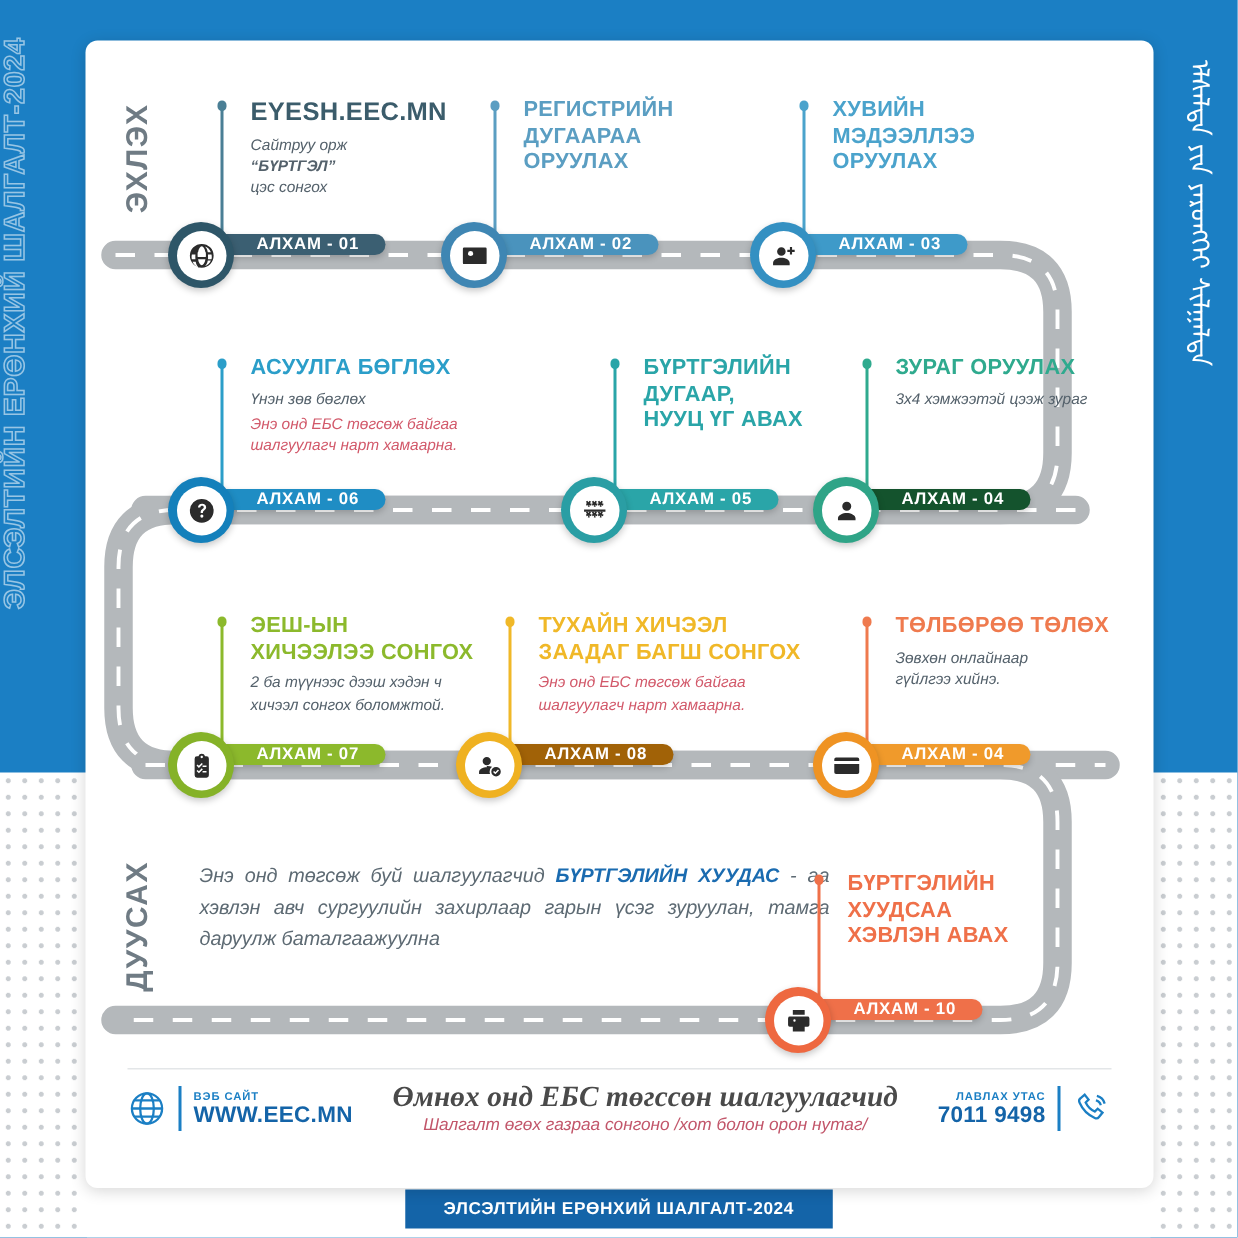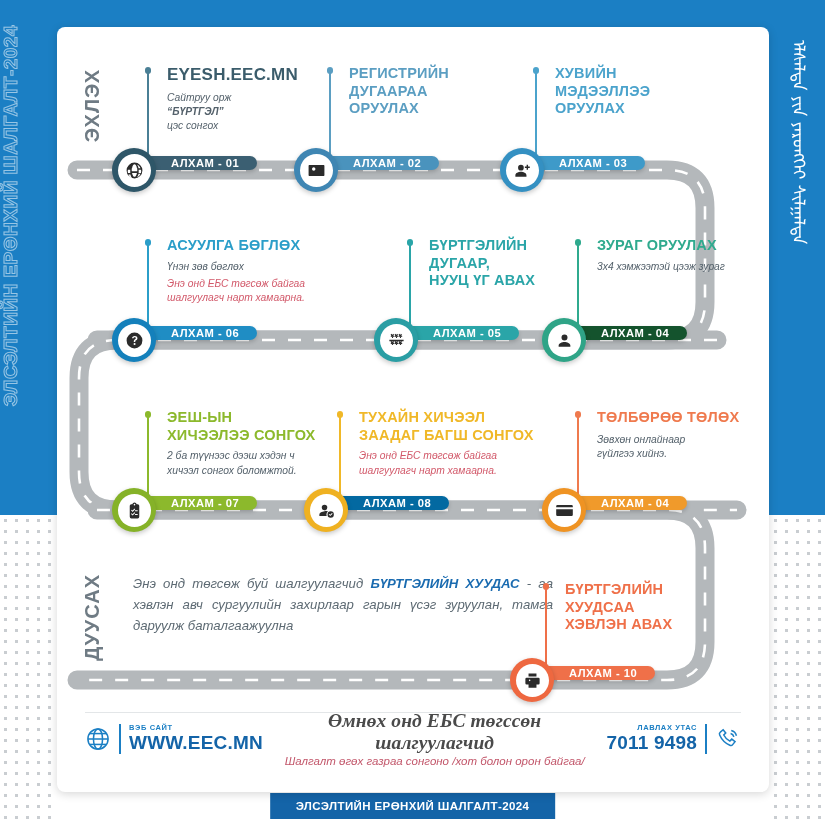--- a/index.html
+++ b/index.html
@@ -119,21 +119,21 @@
 
   
   .footer{
     position:absolute; left:28px; right:28px; bottom:28px; height:52px;
     border-top:1px solid #e3e6e8;
     display:flex; align-items:center;
   }
   .f-web{ display:flex; align-items:center; gap:8px; }
   .f-web .bar{ width:2px; height:30px; background:#1b7fc4; }
   .f-lbl{ font-size:7.5px; color:#1b7fc4; letter-spacing:.6px; font-weight:700;}
-  .f-val{ font-size:19px; color:#1464a8; font-weight:700; letter-spacing:.2px;}
+  .f-val{ font-size:15px; color:#1464a8; font-weight:700; letter-spacing:.2px;}
   .f-mid{ flex:1; text-align:center; padding:0 10px; }
   .f-mid .l1{
     font-size:19.5px; font-style:italic; color:#4a4a4a;
     font-family:"Liberation Serif", serif; font-weight:700; letter-spacing:.1px;
   }
   .f-mid .l2{
     font-size:11.5px; font-style:italic; color:#c2566a;
     margin-top:1px;
   }
   .f-tel{ display:flex; align-items:center; gap:8px; }
@@ -301,21 +301,21 @@
     </div>
   </div>
 
   <div class="stem" style="left:282px; top:388px; height:92px; background:#f0b828;"></div>
   <div class="step-text" style="left:302px; top:382px; width:215px;">
     <div class="step-title" style="color:#f0b828; white-space:pre-line;">ТУХАЙН ХИЧЭЭЛ
 ЗААДАГ БАГШ СОНГОХ</div>
     <div class="step-sub warn" style="margin-top:4px;">Энэ онд ЕБС төгсөж байгаа</div>
     <div class="step-sub warn">шалгуулагч нарт хамаарна.</div>
   </div>
-  <div class="pill ltr" style="left:260px; top:469px; background:#0369a1;">
+  <div class="pill ltr" style="left:260px; top:469px; background:#a16207;">
     <span>АЛХАМ - 08</span>
   </div>
   <div class="node" style="left:247px; top:461px; background:#efb121;">
     <div class="inner">
       <svg viewBox="0 0 24 24">
           <path d="M9.5 11.6A3.5 3.5 0 109.5 4.6a3.5 3.5 0 000 7zm0 1.6C6.4 13.2 3 14.6 3 17.3V19h9.3a5.3 5.3 0 01-.4-2 5.2 5.2 0 012-4.1 11 11 0 00-4.4-.7zM17.3 13a4 4 0 100 8 4 4 0 000-8zm-.6 6.1l-1.9-1.9.9-.8 1 1 2.2-2.2.9.9-3.1 3z"></path>
         </svg>
     </div>
   </div>
 
@@ -368,21 +368,21 @@
       </svg>
       <div class="bar"></div>
       <div>
         <div class="f-lbl">ВЭБ САЙТ</div>
         <div class="f-val">WWW.EEC.MN</div>
       </div>
     </div>
 
     <div class="f-mid">
       <div class="l1">Өмнөх онд ЕБС төгссөн шалгуулагчид</div>
-      <div class="l2">Шалгалт өгөх газраа сонгоно /хот болон орон байгаа/</div>
+      <div class="l2">Шалгалт өгөх газраа сонгоно /хот болон орон нутаг/</div>
     </div>
 
     <div class="f-tel">
       <div class="txt">
         <div class="f-lbl">ЛАВЛАХ УТАС</div>
         <div class="f-val">7011 9498</div>
       </div>
       <div class="bar"></div>
       <svg class="phone" viewBox="0 0 24 24">
         <path d="M7.5 3.5l2.4 3-1.8 1.8a12 12 0 005.6 5.6l1.8-1.8 3 2.4-2.2 2.7c-.6.8-1.7 1-2.6.6A18.5 18.5 0 014.3 8.3c-.4-.9-.2-2 .6-2.6l2.6-2.2z"></path>

